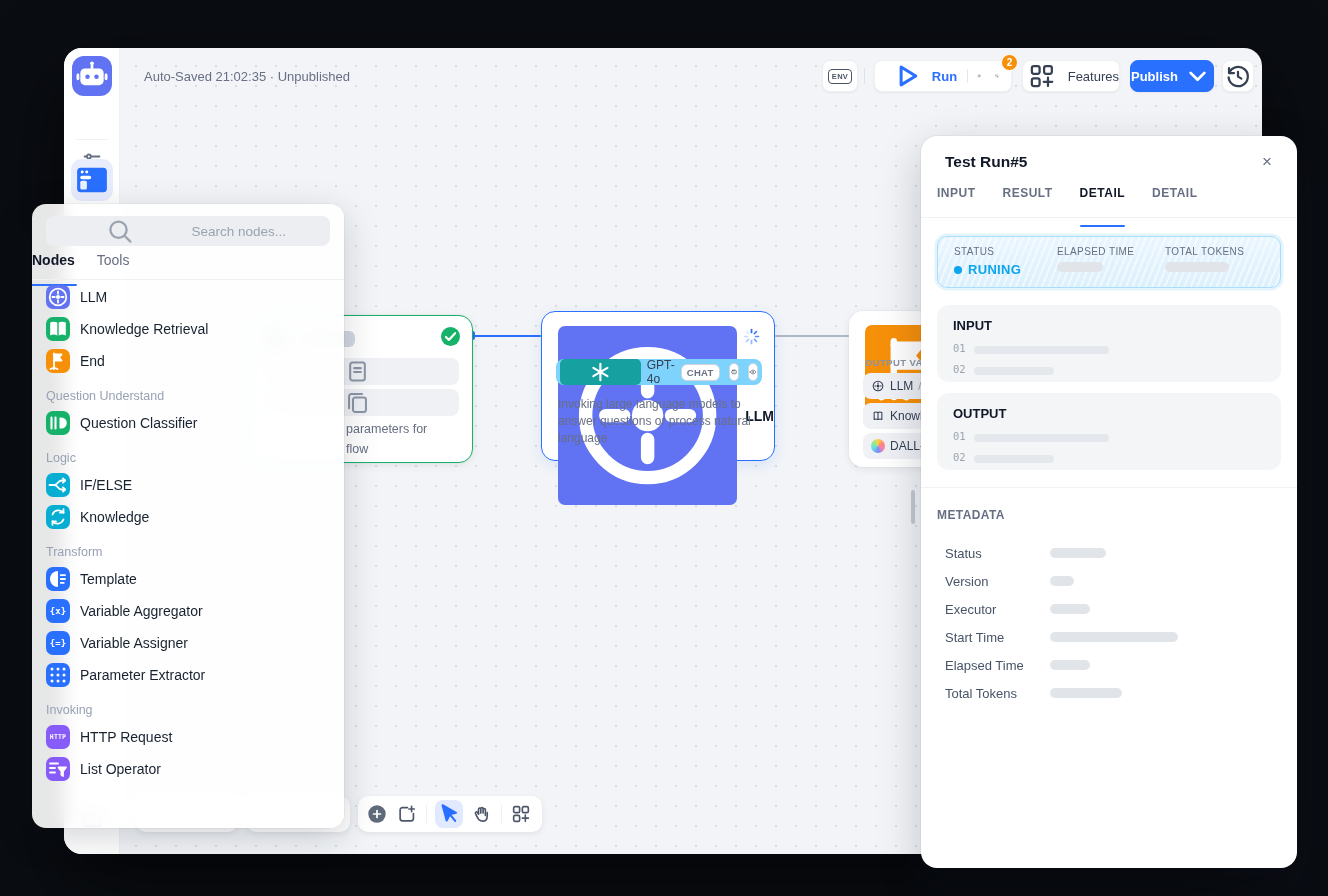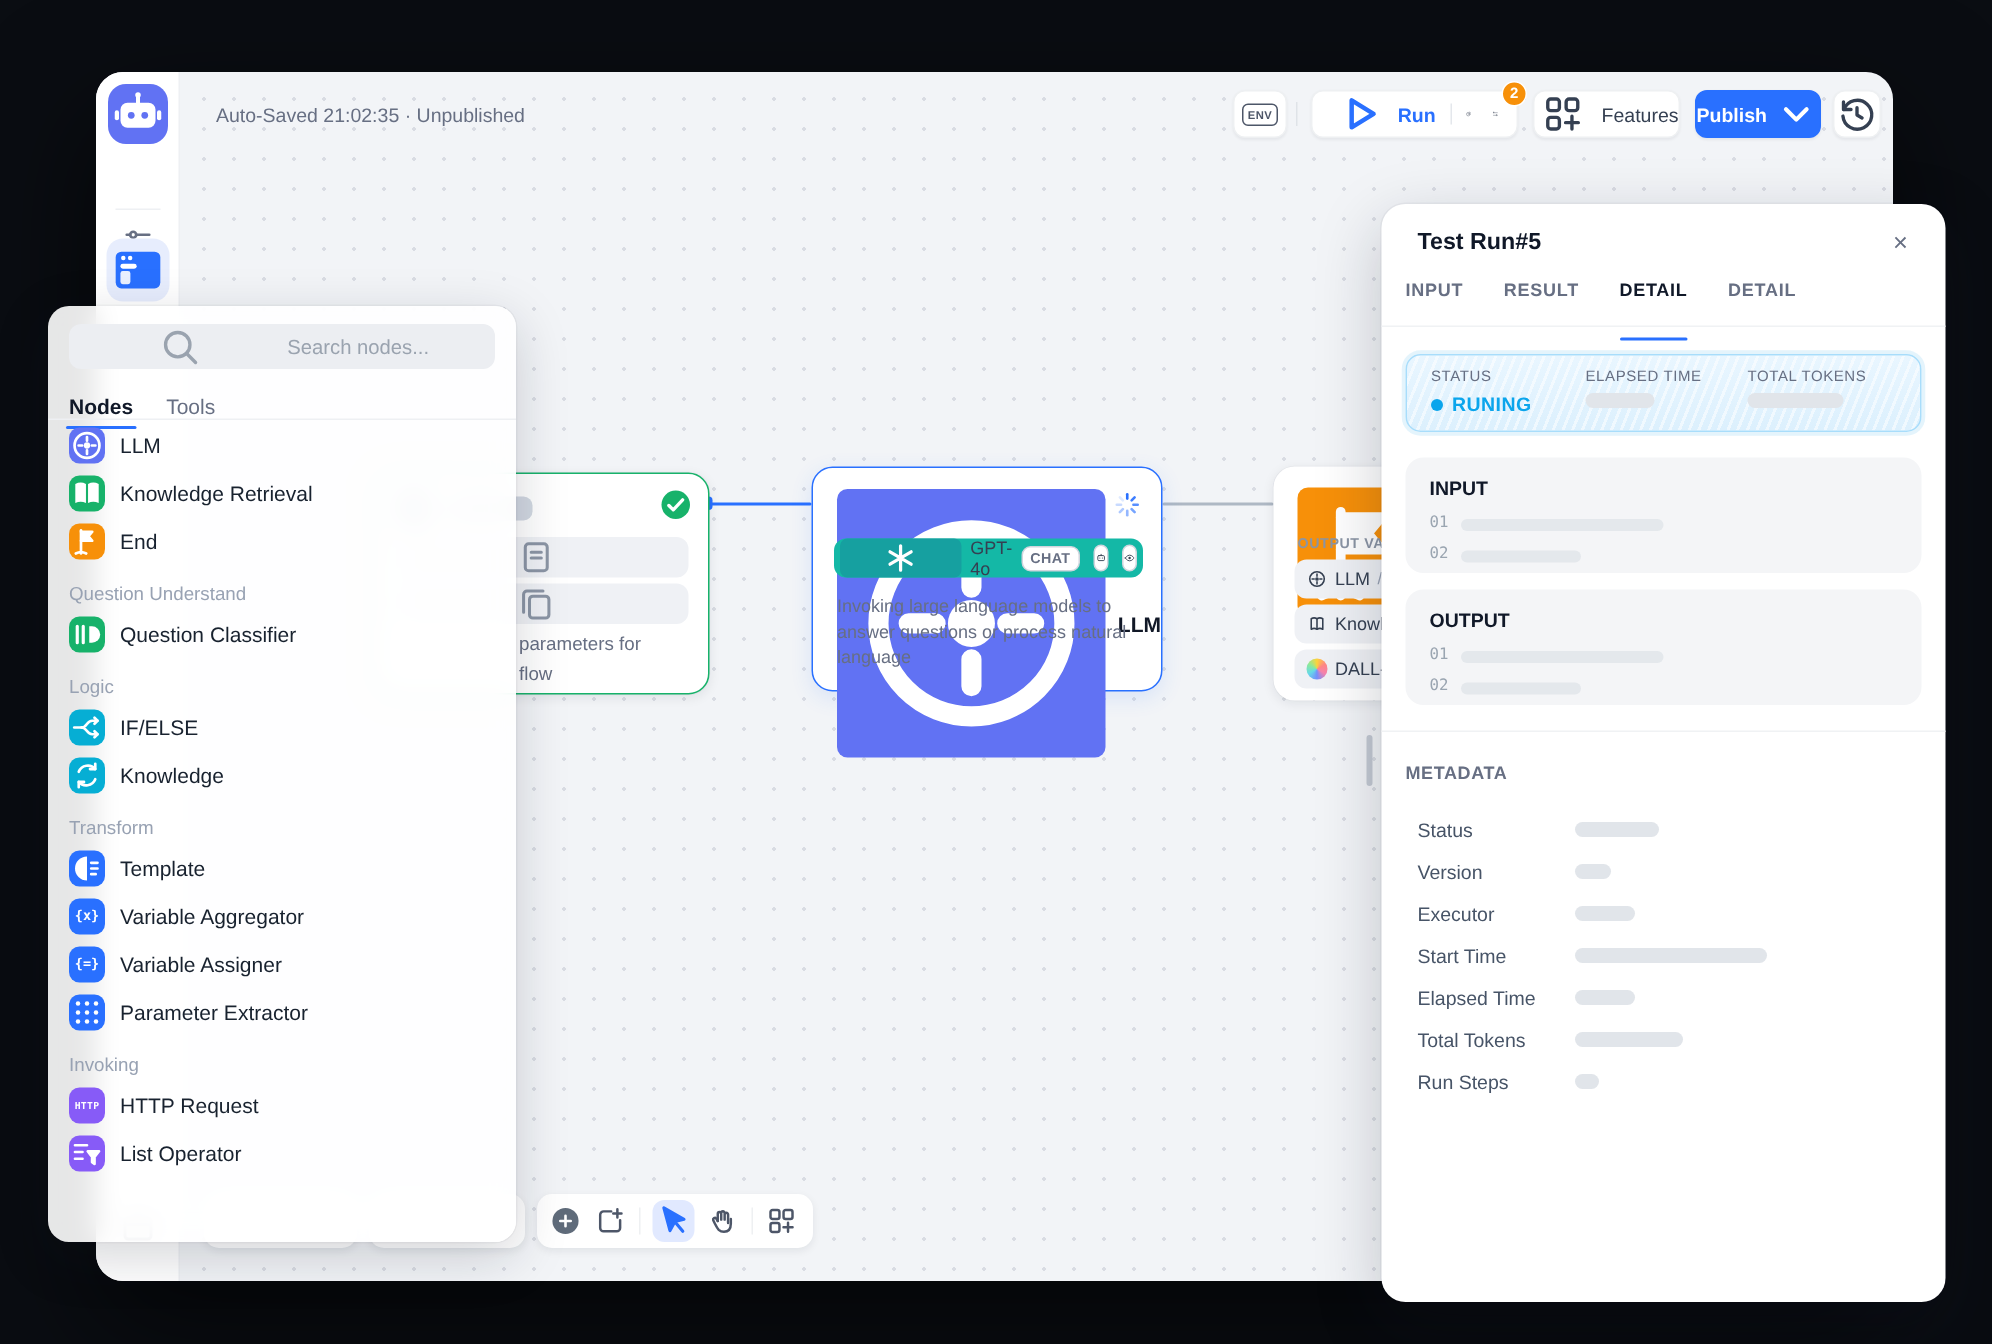--- a/index.html
+++ b/index.html
@@ -74,21 +74,21 @@
   .start-check { position:absolute; left:190px; top:11px; width:19px; height:19px; border-radius:50%;
     background:#17b26a; display:flex; align-items:center; justify-content:center; }
   .start-check svg { width:12px; height:12px; }
   .start-desc-line { position:absolute; left:95px; font-size:12.5px; color:#676f83; white-space:nowrap; }
 
   .llm-node { left:421px; top:263px; width:234px; height:150px; border:1.5px solid #2970ff;
     box-shadow:0 4px 14px rgba(41,112,255,.12); }
   .spinner { position:absolute; right:13px; top:15px; width:19px; height:19px; }
   .spinner svg { width:19px; height:19px; animation:spin 1s steps(8) infinite; }
   @keyframes spin { to { transform:rotate(360deg); } }
-  .model-row { position:absolute; left:14px; top:47px; width:206px; height:26px; background:#14b8a6;
+  .model-row { position:absolute; left:14px; top:47px; width:206px; height:26px; background:#7dd3fc;
     border-radius:8px; display:flex; align-items:center; padding:0 4px 0 4px; gap:6px; }
   .model-icon { width:18px; height:18px; border-radius:5px; background:#16a0a0; display:flex;
     align-items:center; justify-content:center; }
   .model-icon svg { width:11px; height:11px; }
   .model-name { font-size:12px; color:#354052; font-weight:500; flex:1; }
   .chat-badge { font-size:9.5px; font-weight:600; letter-spacing:.3px; color:#676f83;
     border:1px solid #d0d5dd; background:#fff; border-radius:6px; padding:2px 5px; }
   .mini-badge { width:22px; height:18px; border:1px solid #d0d5dd; background:#fff; border-radius:6px;
     display:flex; align-items:center; justify-content:center; color:#354052; margin-left:3px; }
   .mini-badge svg { width:12px; height:12px; }
@@ -136,21 +136,21 @@
     background:rgba(255,255,255,.9); backdrop-filter:blur(9px); -webkit-backdrop-filter:blur(9px);
     border-radius:14px; box-shadow:0 10px 36px rgba(16,24,40,.18), 0 0 0 1px rgba(16,24,40,.04);
     z-index:40; overflow:hidden; }
   .np-search { position:absolute; left:14px; top:12px; width:284px; height:30px; background:#eceef2;
     border-radius:8px; display:flex; align-items:center; padding:0 9px; gap:7px; }
   .np-search svg { width:14px; height:14px; color:#9aa3af; flex:none; }
   .np-search input { border:0; outline:0; background:transparent; font-size:13.5px; color:#737373;
     width:100%; font-family:inherit; }
   .np-search input::placeholder { color:#9aa3af; }
   .np-tabs { position:absolute; left:0; top:48px; width:100%; height:28px; display:flex;
-    padding:0 14px; gap:22px; border-bottom:1px solid #eef0f3;align-items:flex-end; }
+    padding:0 0; gap:22px; border-bottom:1px solid #eef0f3; }
   .np-tab { font-size:14px; color:#676f83; font-weight:500; cursor:pointer; position:relative; }
   .np-tab.active { color:#101828; font-weight:700; }
   .np-tab.active::after { content:""; position:absolute; left:-2px; right:-2px; bottom:-7px;
     height:2px; background:#2970ff; border-radius:1px; }
   .np-list { position:absolute; left:0; top:77px; width:100%; }
   .np-section { height:30px; display:flex; align-items:flex-end; padding:0 14px 4px;
     font-size:12.5px; color:#98a2b3; }
   .np-item { height:32px; display:flex; align-items:center; gap:10px; padding:0 14px; cursor:pointer; }
   .np-item-icon { width:24px; height:24px; border-radius:7px; display:flex; align-items:center;
     justify-content:center; color:#fff; flex:none; }
@@ -720,20 +720,16 @@
           <span class="skel" data-interactable="false" style="width: 128px;"></span>
         </div>
         <div class="meta-row" data-interactable="false">
           <span class="meta-row-label" data-interactable="false">Elapsed Time</span>
           <span class="skel" data-interactable="false" style="width: 40px;"></span>
         </div>
         <div class="meta-row" data-interactable="false">
           <span class="meta-row-label" data-interactable="false">Total Tokens</span>
           <span class="skel" data-interactable="false" style="width: 72px;"></span>
         </div>
-        <div class="meta-row" data-interactable="false">
-          <span class="meta-row-label" data-interactable="false">Run Steps</span>
-          <span class="skel" data-interactable="false" style="width: 16px;"></span>
-        </div>
       </div>
   </div>
 
 </div>
 
 </body></html>

